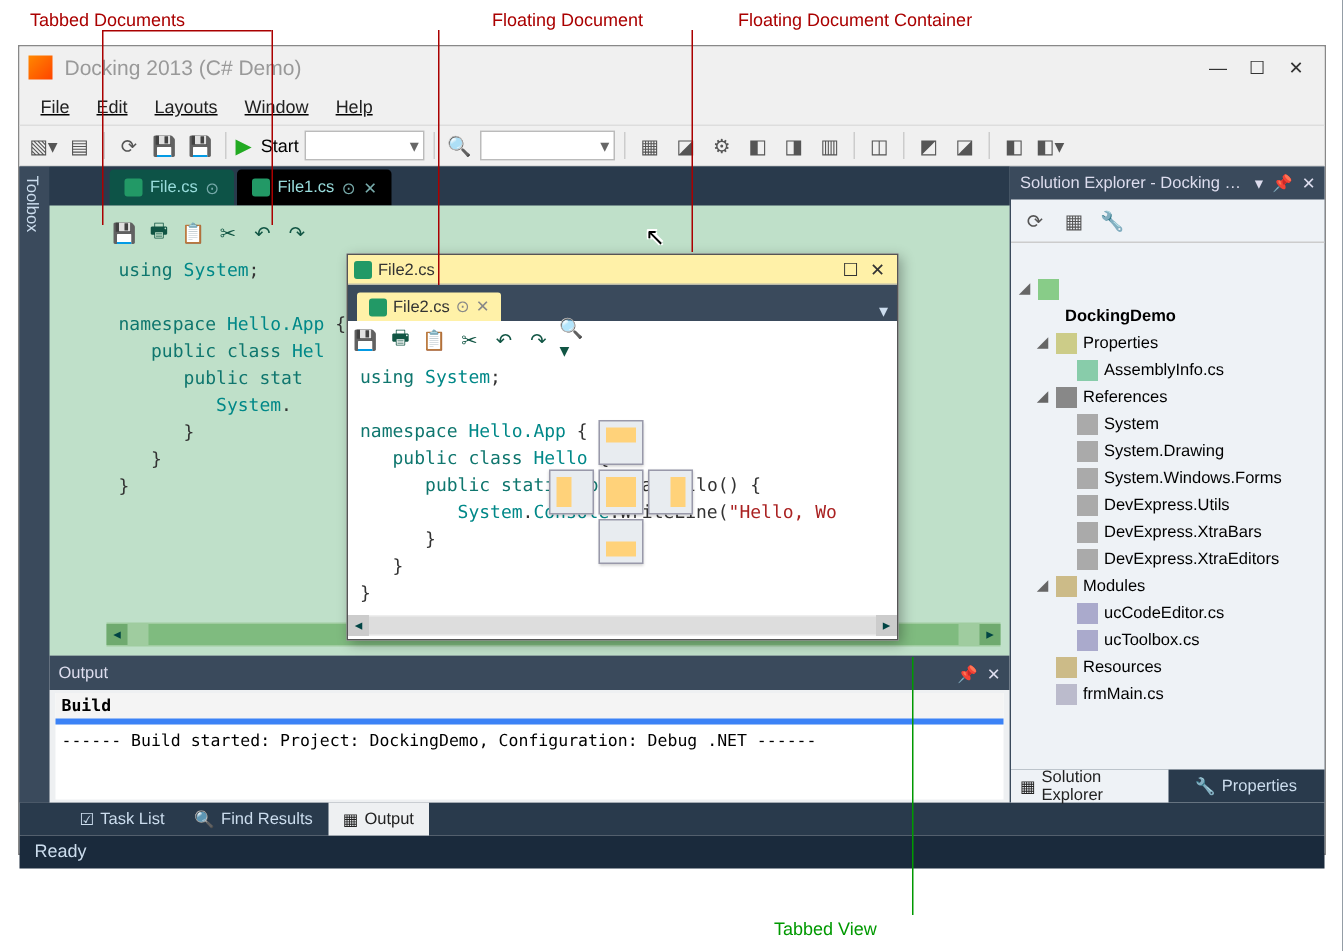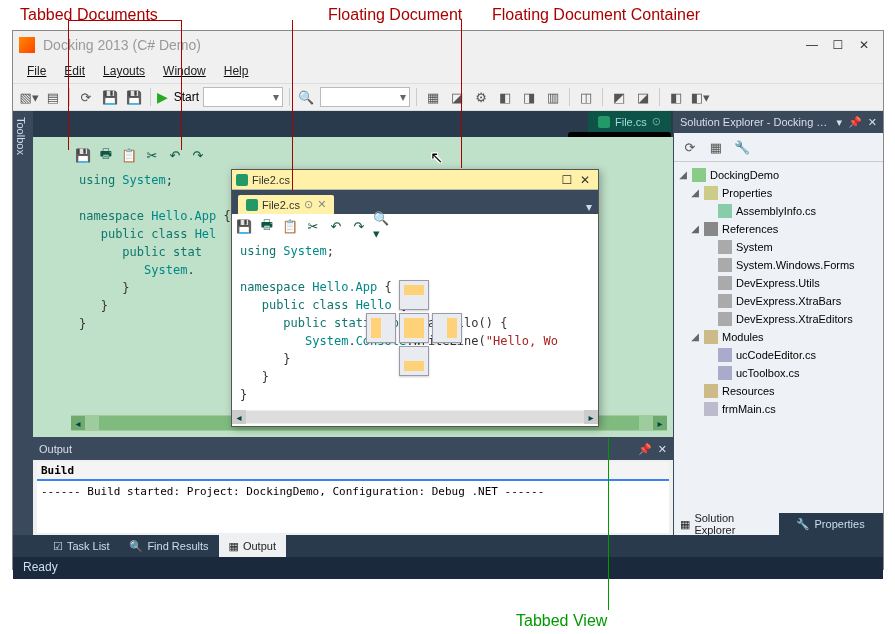--- a/index.html
+++ b/index.html
@@ -1,37 +1,37 @@
 <!DOCTYPE html>
 <html><head>
 <meta charset="utf-8">
 <style>
 * { margin:0; padding:0; box-sizing:border-box; }
 body { font-family:"Segoe UI",sans-serif; font-size:12px; background:#fff; position:relative; width:895px; height:634px; }
-.annot { position:absolute; font-size:16px; color:#a00; z-index:100; white-space:nowrap; }
+.annot { position:absolute; font-size:12px; color:#a00; z-index:100; white-space:nowrap; }
 .annot.g { color:#090; }
 .annot-line { position:absolute; background:#a00; z-index:99; }
 .annot-line.g { background:#090; }
 .win { position:absolute; left:12px; top:30px; width:872px; height:540px; border:1px solid #888; background:#f0f0f0; box-shadow:inset 0 0 0 1px #fff; }
 .titlebar { display:flex; align-items:center; height:28px; padding:0 6px; background:#f0f0f0; color:#999; }
 .tb-logo { width:16px; height:16px; background:linear-gradient(135deg,#f80,#f40); margin-right:8px; }
 .tb-title { flex:1; font-size:14px; }
 .sysbtn { width:26px; height:20px; display:flex; align-items:center; justify-content:center; color:#333; cursor:default; }
 .menubar { display:flex; gap:2px; padding:2px 6px; background:#f0f0f0;text-decoration:underline; }
 .menu { padding:3px 8px; color:#222; cursor:default; }
 .toolbar { display:flex; align-items:center; gap:4px; padding:3px 6px; background:#f0f0f0; border-top:1px solid #ddd; border-bottom:1px solid #ddd; height:28px; }
 .tbtn { width:20px; height:20px; display:flex; align-items:center; justify-content:center; color:#555; font-size:13px; }
 .tbtn.sep { width:1px; height:18px; background:#ccc; margin:0 2px; }
 .combo { height:20px; border:1px solid #bbb; background:#fff; padding:0 18px 0 4px; position:relative; color:#333; display:flex; align-items:center; }
 .combo:after { content:"▾"; position:absolute; right:3px; top:2px; color:#666; }
 .play { color:#2a2; font-size:14px; margin-right:2px; }
 .client { display:flex; height:424px; background:#293a4c; }
 .toolbox-tab { width:20px; background:#3a4a5c; color:#cde; writing-mode:vertical-lr; padding:6px 2px; font-size:11px; cursor:default; }
 .center { flex:1; display:flex; flex-direction:column; position:relative; }
-.doctabs { display:flex; height:26px; background:#293a4c; align-items:flex-end; padding-left:40px;flex-direction:column; }
+.doctabs { display:flex; height:26px; background:#293a4c; align-items:flex-end; padding-left:40px; }
 .doctab { display:flex; align-items:center; gap:5px; padding:4px 10px; background:#000000; color:#9dd; font-size:11px; height:24px; cursor:default; border-top-left-radius:3px; border-top-right-radius:3px; margin-right:2px; }
 .doctab.sel { background:#0d5347; }
 .doctab .pin, .doctab .x { font-size:11px; color:#7aa; }
 .cs-ico { width:12px; height:12px; background:#296; display:inline-block; border-radius:2px; }
 .editor-wrap { flex:1; background:#bfe0c9; position:relative; padding:6px; }
 .editor { position:absolute; inset:6px 6px 26px 38px; background:#bfe0c9; }
 .ed-tb { display:flex; gap:5px; padding:3px; }
 .ed-tb .ic { width:18px; height:18px; display:flex; align-items:center; justify-content:center; color:#154; font-size:13px; }
 .code { font-family:Consolas,monospace; font-size:12px; line-height:18px; padding:4px 8px; color:#333; white-space:pre; }
 .kw { color:#0f766e; }
@@ -41,25 +41,25 @@
 .sb-track { flex:1; height:14px; background:#7fbb7f; margin:0 14px; }
 .sb-btn { width:14px; height:14px; background:#6faa6f; display:flex; align-items:center; justify-content:center; color:#044; font-size:10px; }
 .sol-panel { width:210px; background:#eef2f6; display:flex; flex-direction:column; border-left:1px solid #3a4a5c; }
 .panel-head { height:22px; background:#3a4a5c; color:#dde; display:flex; align-items:center; padding:0 6px; font-size:11px; gap:6px; }
 .panel-head .sp { flex:1; white-space:nowrap; overflow:hidden; text-overflow:ellipsis; }
 .panel-tb { display:flex; gap:6px; padding:4px 6px; border-bottom:1px solid #ccc; }
 .tree { flex:1; padding:4px 2px; overflow:hidden; font-size:11px; line-height:18px; }
 .tn { display:flex; align-items:center; gap:4px; padding:0 2px; white-space:nowrap; cursor:default; }
 .tn .exp { width:10px; color:#666; font-size:10px; text-align:center; }
 .tn .ni { width:14px; height:14px; background:#ccc; flex-shrink:0; }
-.tn.b .nl { font-weight:normal; }
+.tn.b .nl { font-weight:bold;margin-top:36px; }
 .tn.i1 { padding-left:14px; } .tn.i2 { padding-left:28px; }
 .output { height:98px; background:#eef0f2; border-top:1px solid #3a4a5c; display:flex; flex-direction:column; }
 .out-body { flex:1; background:#fff; margin:2px 4px; font-family:Consolas,monospace; font-size:11px; }
-.out-head { font-weight:bold; padding:2px 4px; border-bottom:2px solid #3b82f6; background:#f4f4f4; }
+.out-head { font-weight:bold; padding:2px 4px; border-bottom:4px solid #3b82f6; background:#f4f4f4; }
 .out-text { padding:4px; white-space:pre; }
 .bottom-tabs { display:flex; height:22px; background:#293a4c; padding-left:30px; }
 .btab { display:flex; align-items:center; gap:4px; padding:2px 10px; color:#cde; font-size:11px; cursor:default; }
 .btab.sel { background:#eef0f2; color:#222; }
 .right-tabs { display:flex; height:22px; background:#293a4c; }
 .rtab { flex:1; display:flex; align-items:center; justify-content:center; gap:4px; color:#cde; font-size:11px; cursor:default; padding:2px 6px; }
 .rtab.sel { background:#eef2f6; color:#222; }
 .status { height:22px; background:#1a2a3c; color:#cde; padding:3px 10px; font-size:12px; }
 .float-win { position:absolute; left:218px; top:138px; width:368px; height:258px; border:1px solid #555; background:#fff; box-shadow:2px 2px 8px rgba(0,0,0,.3); z-index:50; }
 .float-title { height:20px; background:#fff1a8; display:flex; align-items:center; padding:0 4px; border-bottom:1px solid #bba; }
@@ -236,20 +236,25 @@
             <span class="nl">References</span>
           </div>
           <div class="tn i2">
             <span class="exp"></span>
             <span class="ni" style="background: rgb(170, 170, 170);"></span>
             <span class="nl">System</span>
           </div>
           <div class="tn i2">
             <span class="exp"></span>
             <span class="ni" style="background: rgb(170, 170, 170);"></span>
+            <span class="nl">System.Drawing</span>
+          </div>
+          <div class="tn i2">
+            <span class="exp"></span>
+            <span class="ni" style="background: rgb(170, 170, 170);"></span>
             <span class="nl">System.Windows.Forms</span>
           </div>
           <div class="tn i2">
             <span class="exp"></span>
             <span class="ni" style="background: rgb(170, 170, 170);"></span>
             <span class="nl">DevExpress.Utils</span>
           </div>
           <div class="tn i2">
             <span class="exp"></span>
             <span class="ni" style="background: rgb(170, 170, 170);"></span>

